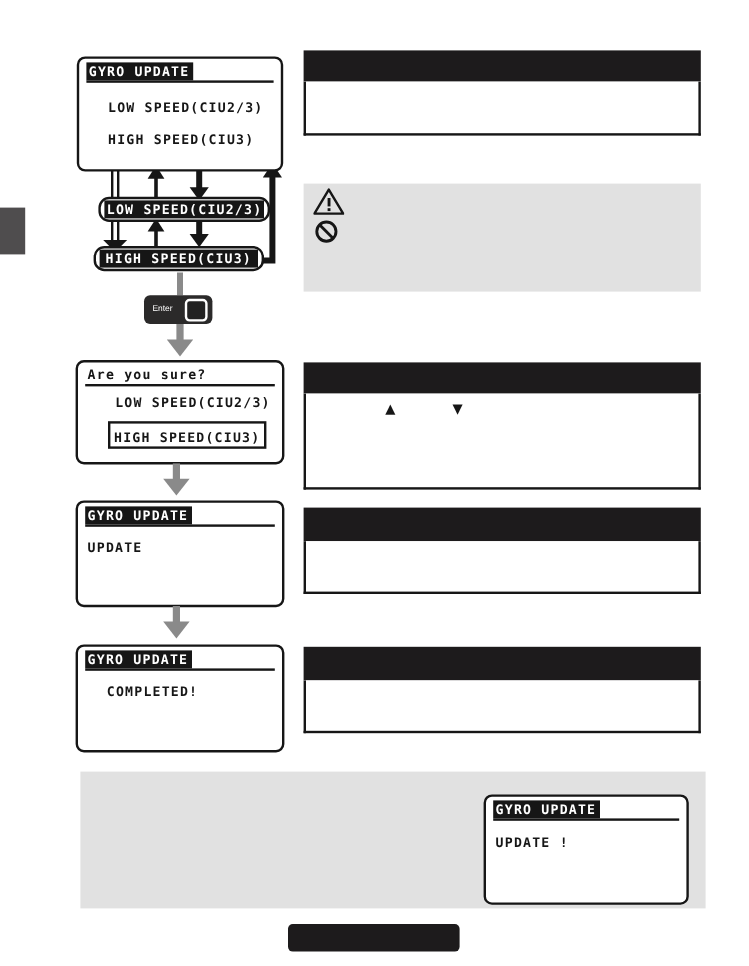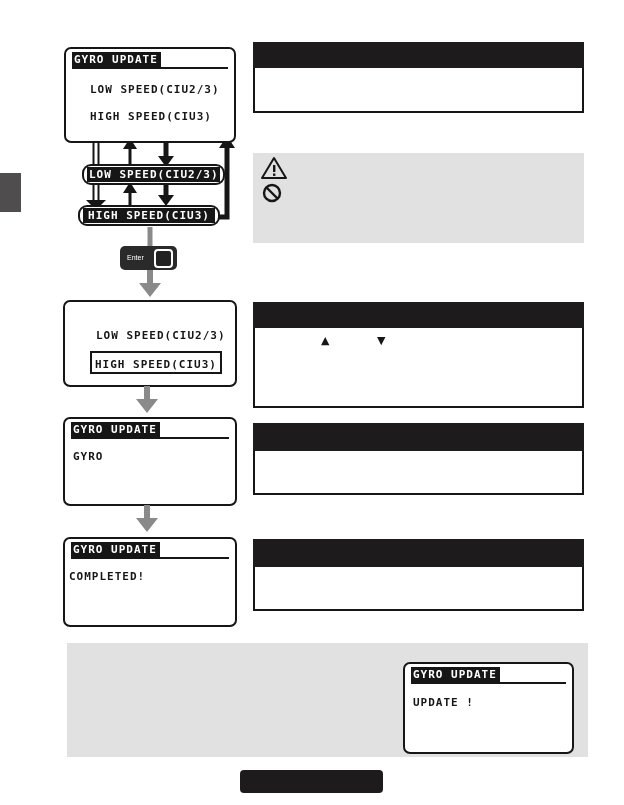--- a/index.html
+++ b/index.html
@@ -96,48 +96,51 @@
     <span class="lbl">Enter</span>
     <span class="sq"></span>
   </div>
 
   <svg class="abs" style="left:138px;top:270px;" width="24" height="28" viewBox="0 0 24 28">
     <rect x="9" y="0" width="6" height="14" fill="#8a8a8a"></rect>
     <polygon points="1,13 23,13 12,27" fill="#8a8a8a"></polygon>
   </svg>
 
   <div class="abs lcd" style="left:63px;top:300px;width:170px;height:83px;">
+    <div class="lcd-head">
+      <span class="plain">Are you sure?</span>
+    </div>
     <div class="lcd-line abs" style="left:31px;top:27px;">LOW SPEED(CIU2/3)</div>
     <div class="abs sel-box" style="left:25px;top:49px;">
       <span class="lcd-line">HIGH SPEED(CIU3)</span>
     </div>
   </div>
 
   <svg class="abs" style="left:135px;top:386px;" width="24" height="28" viewBox="0 0 24 28">
     <rect x="9" y="0" width="6" height="14" fill="#8a8a8a"></rect>
     <polygon points="1,13 23,13 12,27" fill="#8a8a8a"></polygon>
   </svg>
 
   <div class="abs lcd" style="left:63px;top:417px;width:170px;height:85px;">
     <div class="lcd-head">
       <span class="inv">GYRO UPDATE</span>
     </div>
-    <div class="lcd-line abs" style="left:8px;top:31px;">GYRO</div>
+    <div class="lcd-line abs" style="left:8px;top:31px;">UPDATE</div>
   </div>
 
   <svg class="abs" style="left:135px;top:505px;" width="24" height="28" viewBox="0 0 24 28">
     <rect x="9" y="0" width="6" height="14" fill="#8a8a8a"></rect>
     <polygon points="1,13 23,13 12,27" fill="#8a8a8a"></polygon>
   </svg>
 
   <div class="abs lcd" style="left:63px;top:537px;width:170px;height:86px;">
     <div class="lcd-head">
       <span class="inv">GYRO UPDATE</span>
     </div>
-    <div class="lcd-line abs" style="left:4px;top:31px;">COMPLETED!</div>
+    <div class="lcd-line abs" style="left:24px;top:31px;">COMPLETED!</div>
   </div>
 
   <div class="abs panel-bar" style="left:253px;top:42px;width:331px;height:26px;"></div>
   <div class="abs panel-box" style="left:253px;top:68px;width:331px;height:45px;"></div>
 
   <div class="abs gray-box" style="left:253px;top:153px;width:331px;height:90px;">
     <svg class="abs" style="left:8px;top:3px;" width="26" height="24" viewBox="0 0 26 24">
       <polygon points="13,2 25,22 1,22" fill="none" stroke="#161616" stroke-width="2" stroke-linejoin="round"></polygon>
       <rect x="12" y="9" width="2.4" height="7" fill="#161616"></rect>
       <rect x="12" y="17.5" width="2.4" height="2.4" fill="#161616"></rect>

